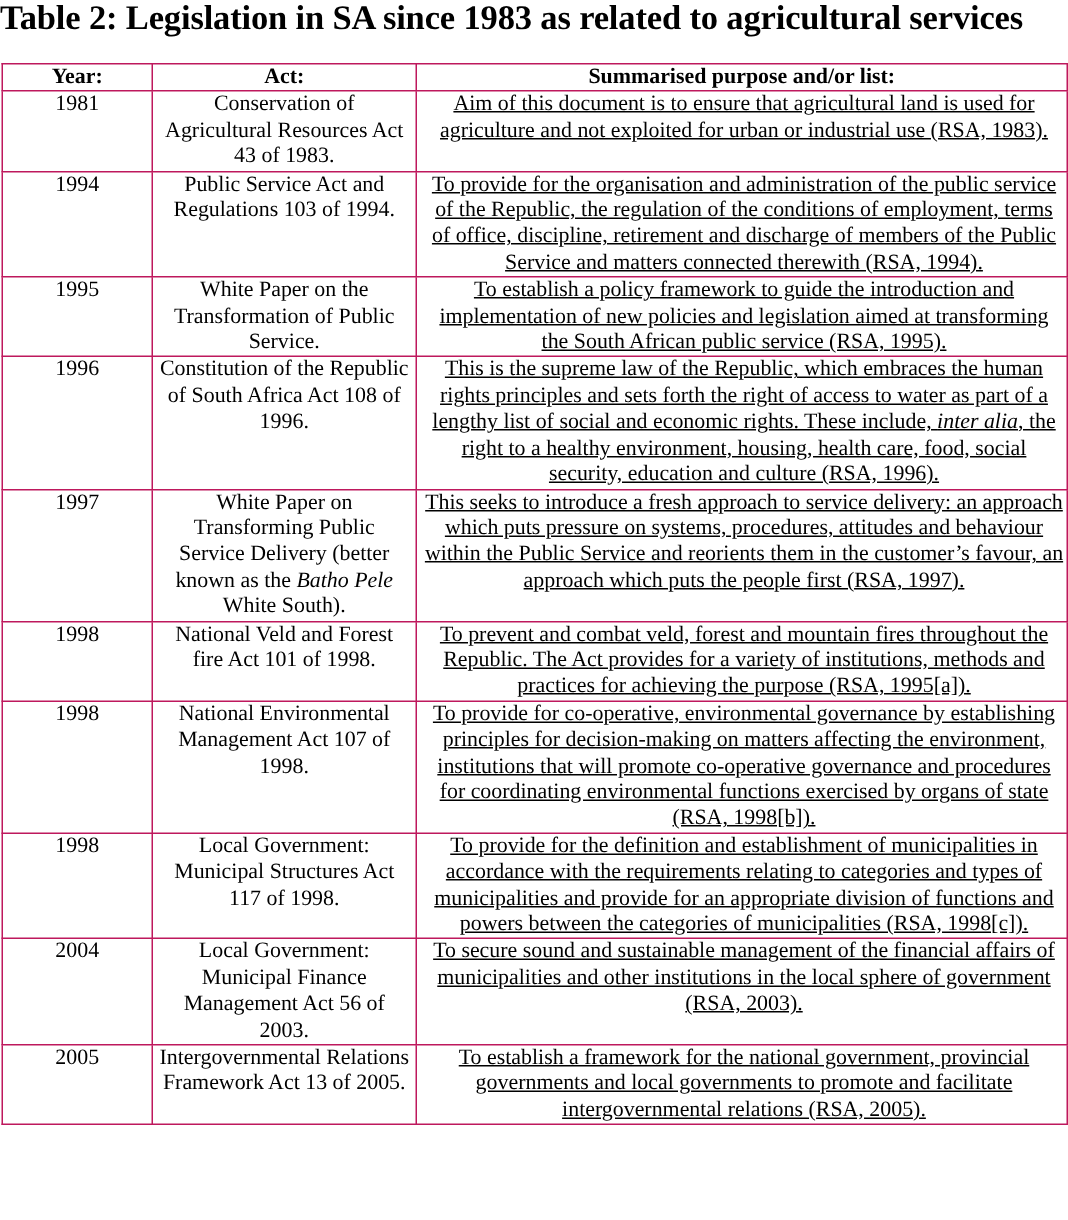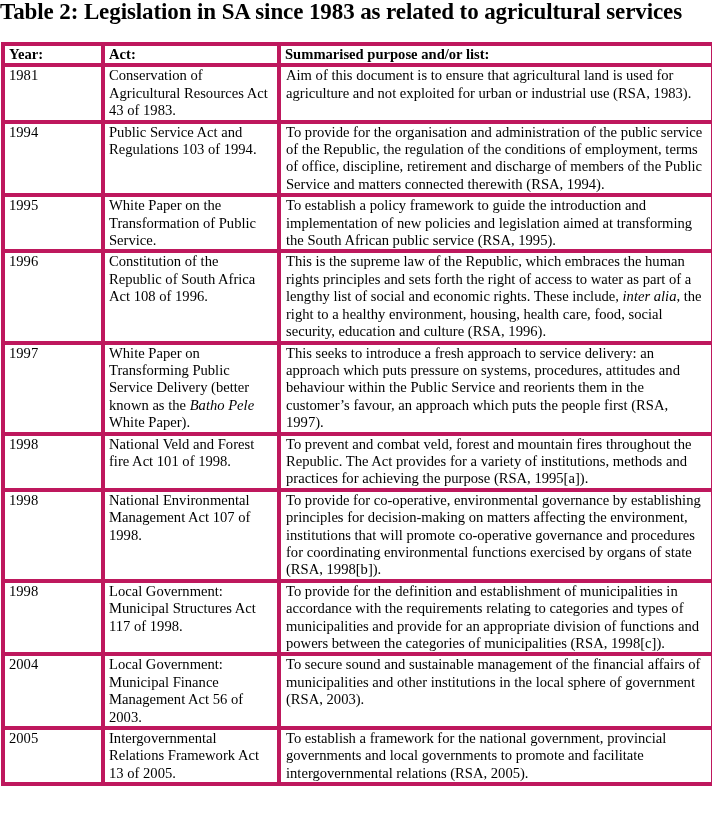--- a/index.html
+++ b/index.html
@@ -32,33 +32,34 @@
       width: 710px;
       border-collapse: collapse;
       table-layout: fixed;
       font-size: 14.6px;
       line-height: 17.4px;
     }
     table.leg col.c-year { width: 100px; }
     table.leg col.c-act { width: 176px; }
     table.leg col.c-purpose { width: 434px; }
     table.leg th, table.leg td {
-      border: 4px solid #be185d;
+      border: 1px solid #be185d;
       vertical-align: top;
-      text-align: left;
+      text-align: center;
       padding: 0 4px 0 4px;
     }
     table.leg th {
       font-weight: bold;
       padding-top: 0px;
       height: 16px;
     }
     table.leg td.purpose {
       padding-left: 5px;
       padding-right: 2px;
+      text-decoration: underline;
     }
     .it { font-style: italic; }
   </style>
 </head>
 <body>
 
 <div class="title">Table 2: Legislation in SA since 1983 as related to agricultural services</div>
 
 <table class="leg">
   <colgroup>
@@ -89,21 +90,21 @@
       <td>White Paper on the Transformation of Public Service.</td>
       <td class="purpose">To establish a policy framework to guide the introduction and implementation of new policies and legislation aimed at transforming the South African public service (RSA, 1995).</td>
     </tr>
     <tr>
       <td>1996</td>
       <td>Constitution of the Republic of South Africa Act 108 of 1996.</td>
       <td class="purpose"><span>This is the supreme law of the Republic, which embraces the human rights principles and sets forth the right of access to water as part of a lengthy list of social and economic rights. These include, </span><span class="it">inter alia</span><span>, the right to a healthy environment, housing, health care, food, social security, education and culture (RSA, 1996).</span></td>
     </tr>
     <tr>
       <td>1997</td>
-      <td><span>White Paper on Transforming Public Service Delivery (better known as the </span><span class="it">Batho Pele</span><span> White Paper).</span></td>
+      <td><span>White Paper on Transforming Public Service Delivery (better known as the </span><span class="it">Batho Pele</span><span> White South).</span></td>
       <td class="purpose">This seeks to introduce a fresh approach to service delivery: an approach which puts pressure on systems, procedures, attitudes and behaviour within the Public Service and reorients them in the customer’s favour, an approach which puts the people first (RSA, 1997).</td>
     </tr>
     <tr>
       <td>1998</td>
       <td>National Veld and Forest fire Act 101 of 1998.</td>
       <td class="purpose">To prevent and combat veld, forest and mountain fires throughout the Republic. The Act provides for a variety of institutions, methods and practices for achieving the purpose (RSA, 1995[a]).</td>
     </tr>
     <tr>
       <td>1998</td>
       <td>National Environmental Management Act 107 of 1998.</td>

